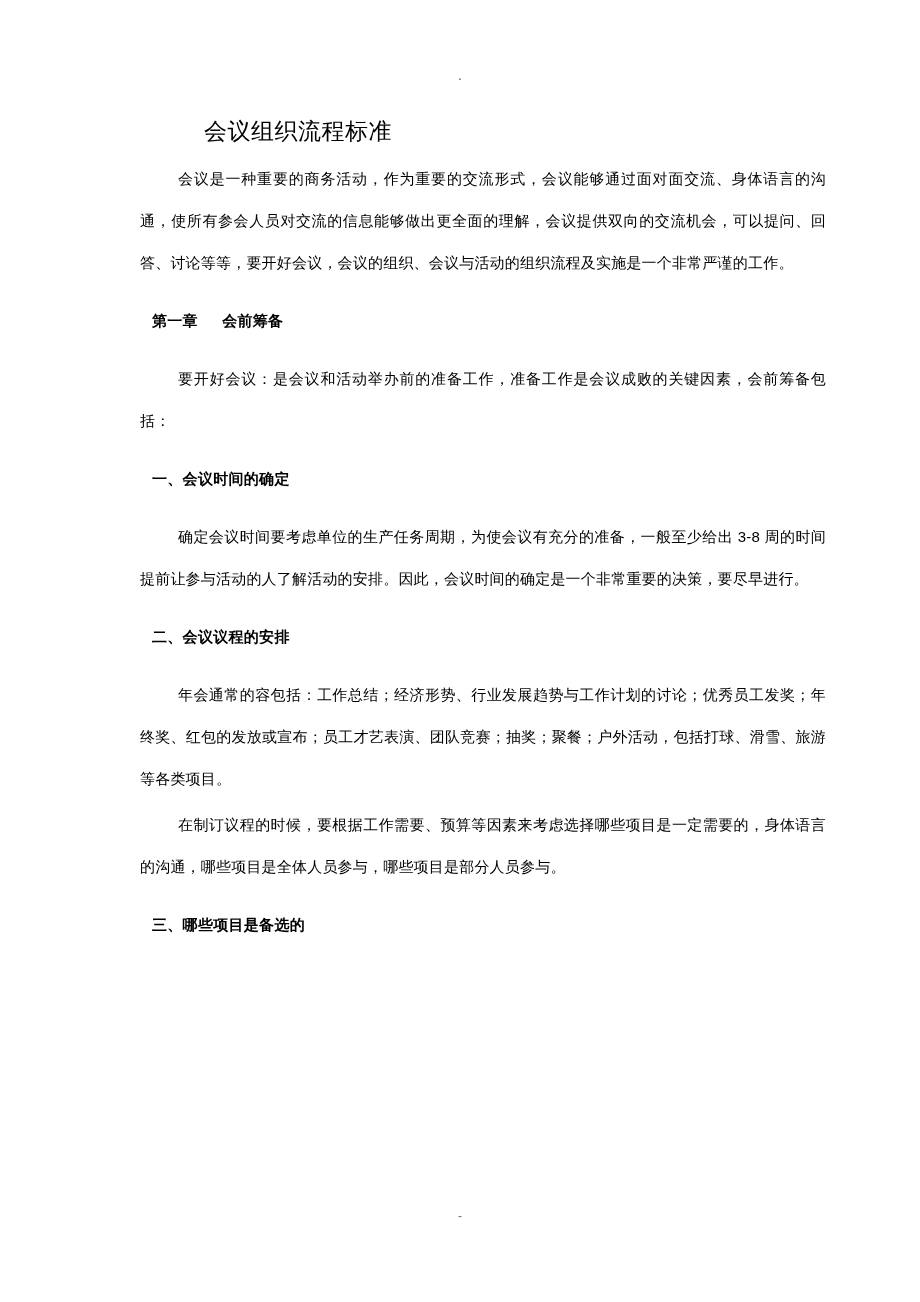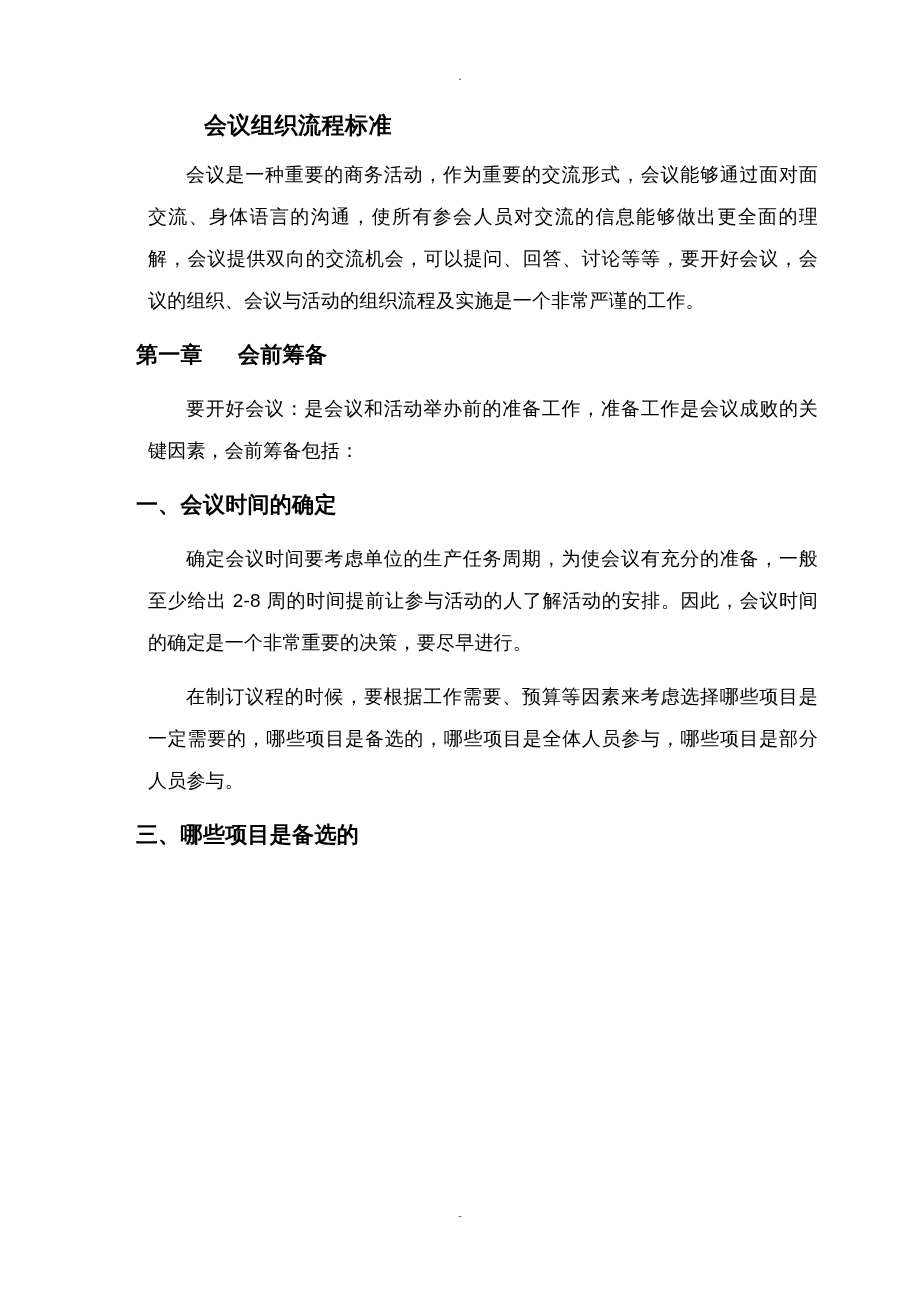--- a/index.html
+++ b/index.html
@@ -48,43 +48,43 @@
 
   .content {
     position: absolute;
     left: 136px;
     top: 108px;
     width: 694px;
   }
 
   .doc-title {
     font-size: 23px;
-    font-weight: bold;
+    font-weight: normal;
     line-height: 34px;
-    margin: 0 0 10px 0;
+    margin: 6px 0 10px 0;
     padding-left: 68px;
     letter-spacing: 0.5px;
     white-space: nowrap;
   }
 
   .para {
-    font-size: 19px;
+    font-size: 15px;
     line-height: 42px;
-    margin: 12px;
+    margin: 4px;
     text-indent: 38px;
     text-align: justify;
     text-justify: inter-ideograph;
     letter-spacing: 0.2px;
   }
 
   .heading {
-    font-size: 22px;
+    font-size: 15px;
     font-weight: bold;
     line-height: 42px;
-    margin: 0;
+    margin: 16px;
     text-indent: 0;
     letter-spacing: 0.3px;
     white-space: pre;
   }
 </style>
 </head>
 <body>
 
 <div class="page">
 
@@ -92,22 +92,24 @@
 
   <div class="content">
 
     <h1 class="doc-title">会议组织流程标准</h1>
 
     <div id="blocks">
         <p class="para">会议是一种重要的商务活动，作为重要的交流形式，会议能够通过面对面交流、身体语言的沟通，使所有参会人员对交流的信息能够做出更全面的理解，会议提供双向的交流机会，可以提问、回答、讨论等等，要开好会议，会议的组织、会议与活动的组织流程及实施是一个非常严谨的工作。</p>
         <h2 class="heading">第一章　  会前筹备</h2>
         <p class="para">要开好会议：是会议和活动举办前的准备工作，准备工作是会议成败的关键因素，会前筹备包括：</p>
         <h2 class="heading">一、会议时间的确定</h2>
-        <p class="para">确定会议时间要考虑单位的生产任务周期，为使会议有充分的准备，一般至少给出 2-8 周的时间提前让参与活动的人了解活动的安排。因此，会议时间的确定是一个非常重要的决策，要尽早进行。</p>
-        <p class="para">在制订议程的时候，要根据工作需要、预算等因素来考虑选择哪些项目是一定需要的，哪些项目是备选的，哪些项目是全体人员参与，哪些项目是部分人员参与。</p>
+        <p class="para">确定会议时间要考虑单位的生产任务周期，为使会议有充分的准备，一般至少给出 3-8 周的时间提前让参与活动的人了解活动的安排。因此，会议时间的确定是一个非常重要的决策，要尽早进行。</p>
+        <h2 class="heading">二、会议议程的安排</h2>
+        <p class="para">年会通常的容包括：工作总结；经济形势、行业发展趋势与工作计划的讨论；优秀员工发奖；年终奖、红包的发放或宣布；员工才艺表演、团队竞赛；抽奖；聚餐；户外活动，包括打球、滑雪、旅游等各类项目。</p>
+        <p class="para">在制订议程的时候，要根据工作需要、预算等因素来考虑选择哪些项目是一定需要的，身体语言的沟通，哪些项目是全体人员参与，哪些项目是部分人员参与。</p>
         <h2 class="heading">三、哪些项目是备选的</h2>
       </div>
 
   </div>
 
   <div class="footer-mark">-</div>
 
 </div>
 
 </body></html>

